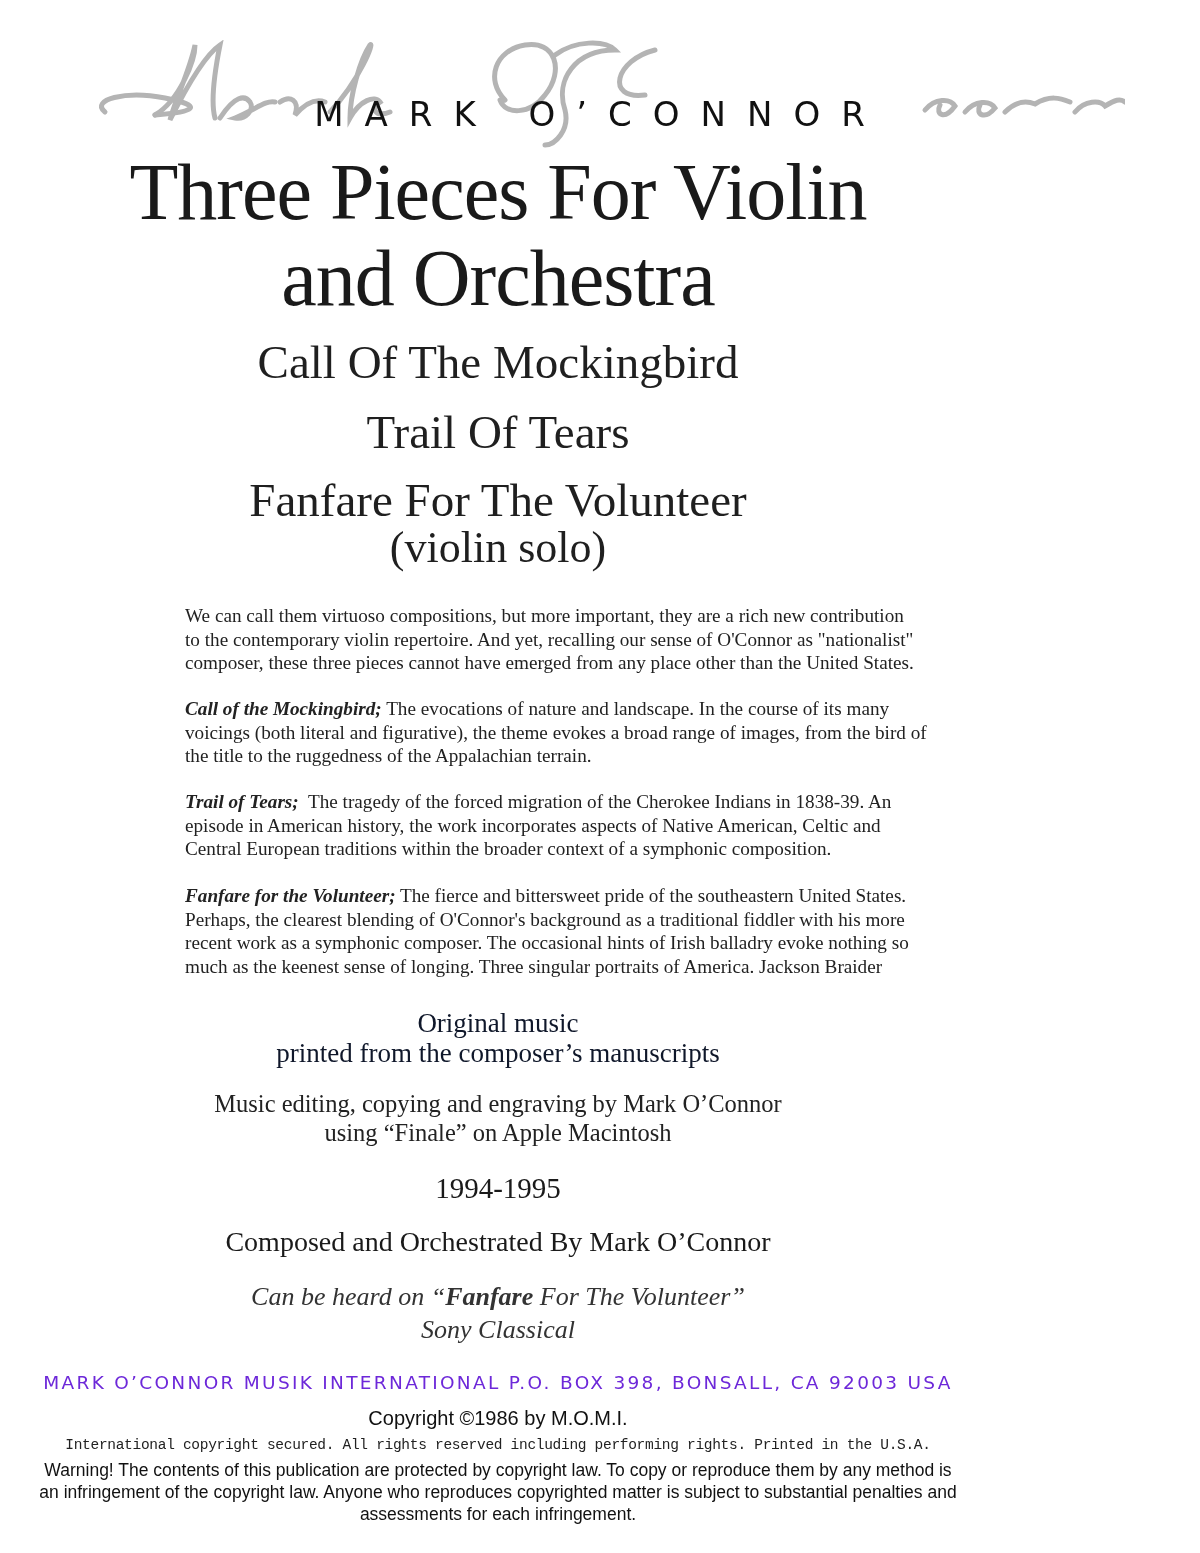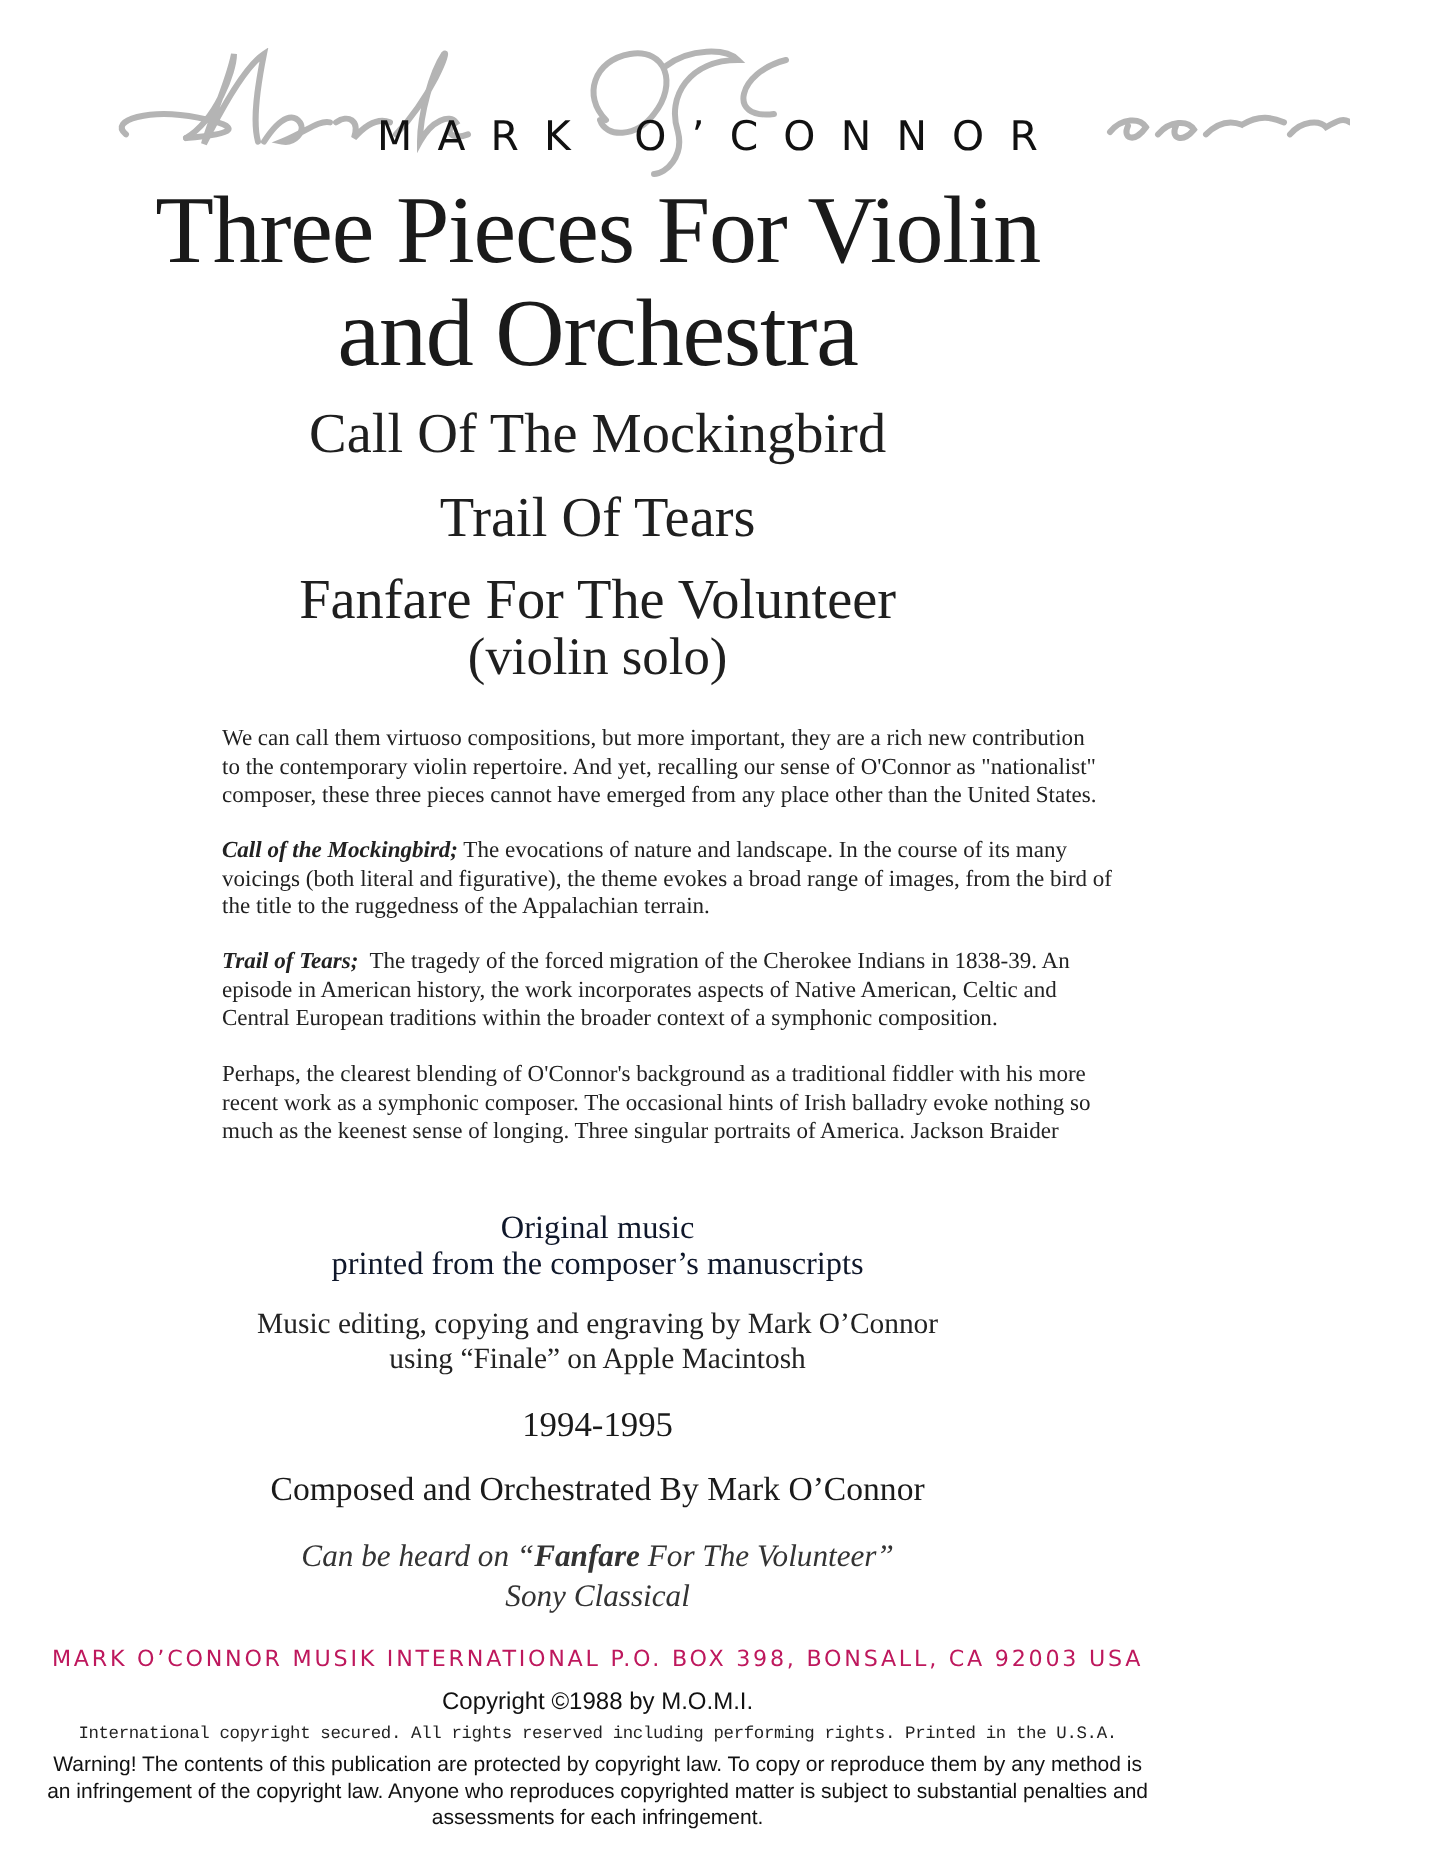--- a/index.html
+++ b/index.html
@@ -23,21 +23,21 @@
   .para { position:absolute; left:185px; width:850px; font-size:19.2px; line-height:23.5px; color:#222; }
   .para i { font-weight:bold; }
 
   .center-text { font-size:27px; line-height:30px; color:#0f172a; }
   .center-text-2 { font-size:24.5px; line-height:29px; color:#222; }
   .year { font-size:29px; color:#1a1a1a; }
   .composed { font-size:28px; color:#1a1a1a; }
   .heard { font-size:26px; line-height:30px; color:#333; font-style:italic; }
   .heard b { font-weight:bold; }
 
-  .publisher { font-family:"DejaVu Sans","Liberation Sans",sans-serif; font-size:18.5px; letter-spacing:2.3px; color:#be185d; }
+  .publisher { font-family:"DejaVu Sans","Liberation Sans",sans-serif; font-size:18.5px; letter-spacing:2.3px; color:#6d28d9; }
   .copyright { font-size:20px; color:#111; }
   .intl { font-size:14.5px; color:#222; letter-spacing:-0.3px; }
   .warning { font-size:17.5px; line-height:22px; color:#111; }
 </style>
 </head>
 <body>
 
 <svg id="signature" viewBox="0 0 1040 110" xmlns="http://www.w3.org/2000/svg">
   <g fill="none" stroke="#b4b4b4" stroke-width="5" stroke-linecap="round">
     <path d="M20,72 C5,60 40,50 80,58 C120,66 110,72 70,75"></path>
@@ -77,34 +77,35 @@
   <div>the title to the ruggedness of the Appalachian terrain.</div>
 </div>
 
 <div class="para serif" style="top:790px;">
   <div><i>Trail of Tears;</i><span style="white-space:pre;">  The tragedy of the forced migration of the Cherokee Indians in 1838-39. An</span></div>
   <div>episode in American history, the work incorporates aspects of Native American, Celtic and</div>
   <div>Central European traditions within the broader context of a symphonic composition.</div>
 </div>
 
 <div class="para serif" style="top:884px;">
+  <div><i>Fanfare for the Volunteer;</i><span style="white-space:pre;"> The fierce and bittersweet pride of the southeastern United States.</span></div>
   <div>Perhaps, the clearest blending of O'Connor's background as a traditional fiddler with his more</div>
   <div>recent work as a symphonic composer. The occasional hints of Irish balladry evoke nothing so</div>
   <div>much as the keenest sense of longing. Three singular portraits of America. Jackson Braider</div>
 </div>
 
 <div class="abs serif center-text" style="top:1008px;">Original music</div>
 <div class="abs serif center-text" style="top:1038px;">printed from the composer’s manuscripts</div>
 <div class="abs serif center-text-2" style="top:1089px;">Music editing, copying and engraving by Mark O’Connor</div>
 <div class="abs serif center-text-2" style="top:1118px;">using “Finale” on Apple Macintosh</div>
 <div class="abs serif year" style="top:1172px;">1994-1995</div>
 <div class="abs serif composed" style="top:1226px;">Composed and Orchestrated By Mark O’Connor</div>
 <div class="abs serif heard" style="top:1282px;"><span>Can be heard on “</span><b>Fanfare</b><span> For The Volunteer”</span></div>
 <div class="abs serif heard" style="top:1315px;">Sony Classical</div>
 
 <div class="abs publisher" style="top:1372px; text-transform:uppercase;">Mark O’Connor Musik International P.O. Box 398, Bonsall, CA 92003 USA</div>
-<div class="abs sans copyright" style="top:1407px;">Copyright ©1988 by M.O.M.I.</div>
+<div class="abs sans copyright" style="top:1407px;">Copyright ©1986 by M.O.M.I.</div>
 <div class="abs mono intl" style="top:1437px;">International copyright secured. All rights reserved including performing rights. Printed in the U.S.A.</div>
 <div class="abs sans warning" style="top:1459px;">
   <div>Warning! The contents of this publication are protected by copyright law. To copy or reproduce them by any method is</div>
   <div>an infringement of the copyright law. Anyone who reproduces copyrighted matter is subject to substantial penalties and</div>
   <div>assessments for each infringement.</div>
 </div>
 
 </body></html>

